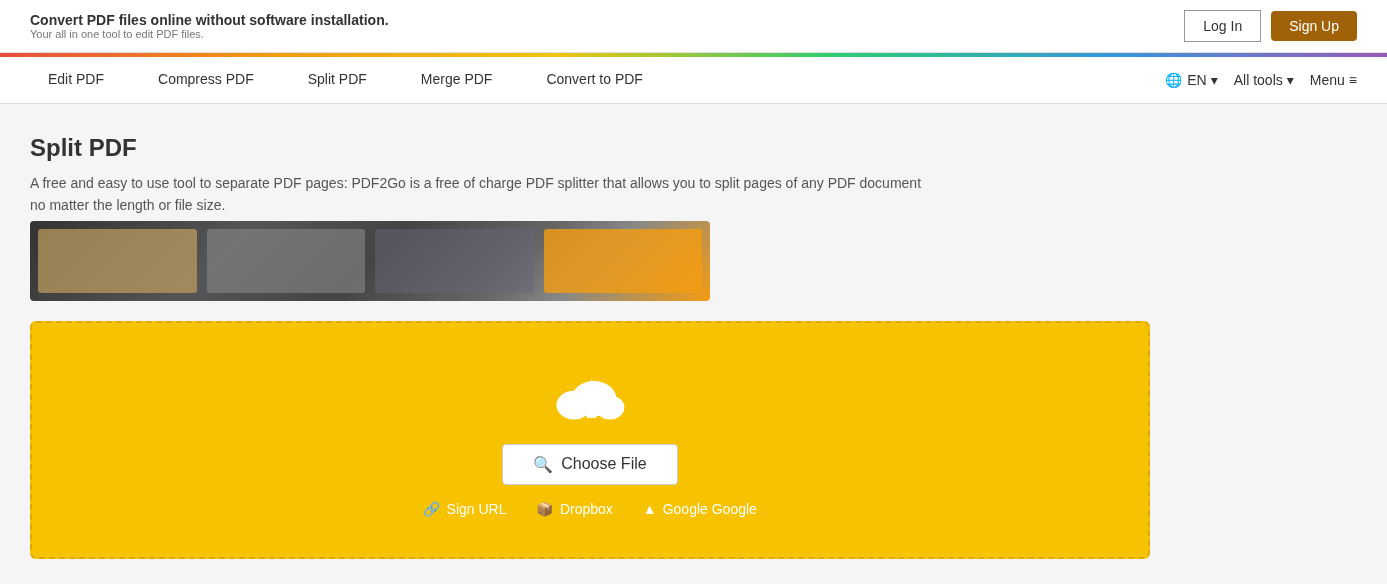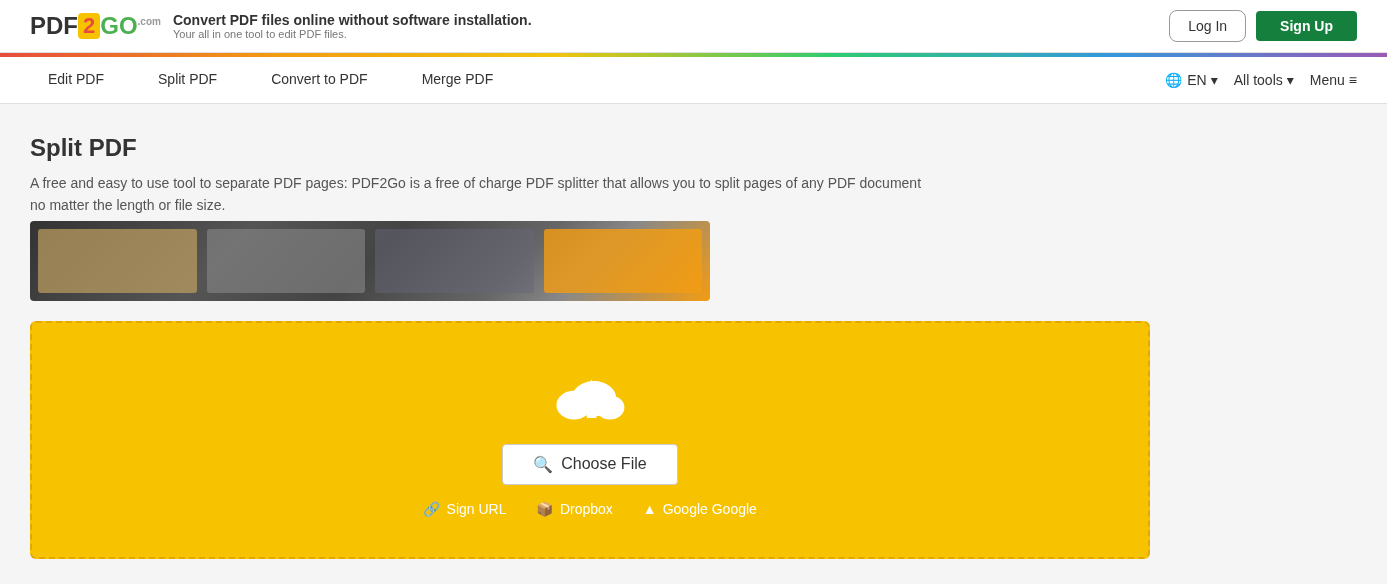--- a/index.html
+++ b/index.html
@@ -65,33 +65,33 @@
     .header-buttons {
       display: flex;
       gap: 10px;
       align-items: center;
     }
     .btn-login {
       border: 1px solid #999;
       background: #fff;
       color: #333;
       padding: 7px 18px;
-      border-radius: 8px;
+      border-radius: 0;
       font-size: 14px;
       cursor: pointer;
     }
     .btn-signup {
-      background: #15803d;
+      background: #a16207;
       color: #fff;
       border: none;
-      padding: 7px 24px;
+      padding: 7px 18px;
       border-radius: 4px;
       font-size: 14px;
       cursor: pointer;
-      font-weight: bold;
+      font-weight: normal;
     }
 
     
     .rainbow-bar {
       height: 4px;
       background: linear-gradient(to right, #e74c3c, #f39c12, #f1c40f, #2ecc71, #3498db, #9b59b6);
     }
 
     
     .nav {
@@ -227,47 +227,40 @@
       align-items: center;
       gap: 6px;
       text-decoration: none;
     }
   </style>
 </head>
 <body>
 
 <header class="header">
   <div class="logo-area">
-    <div class="logo">
-      <span class="logo-pdf">PDF</span>
-      <span class="logo-box">
-        <span class="two">2</span>
-      </span>
-      <span class="logo-go">GO</span>
-      <span class="logo-com">.com</span>
-    </div>
     <div class="tagline">
       <div class="main-tag">Convert PDF files online without software installation.</div>
       <div class="sub-tag">Your all in one tool to edit PDF files.</div>
     </div>
   </div>
   <div class="header-buttons">
     <button class="btn-login">Log In</button>
     <button class="btn-signup">Sign Up</button>
   </div>
 </header>
 
 <div class="rainbow-bar"></div>
 
 <nav class="nav">
   <div class="nav-links">
     <a class="nav-link">Edit PDF</a>
+    <a class="nav-link">Compress PDF</a>
     <a class="nav-link">Split PDF</a>
+    <a class="nav-link">Merge PDF</a>
     <a class="nav-link">Convert to PDF</a>
-    <a class="nav-link">Merge PDF</a>
   </div>
   <div class="nav-right">
     <div class="nav-right-item">
       <span>🌐</span>
       <span>EN</span>
       <span>▾</span>
     </div>
     <div class="nav-right-item">
       <span>All tools</span>
       <span>▾</span>

